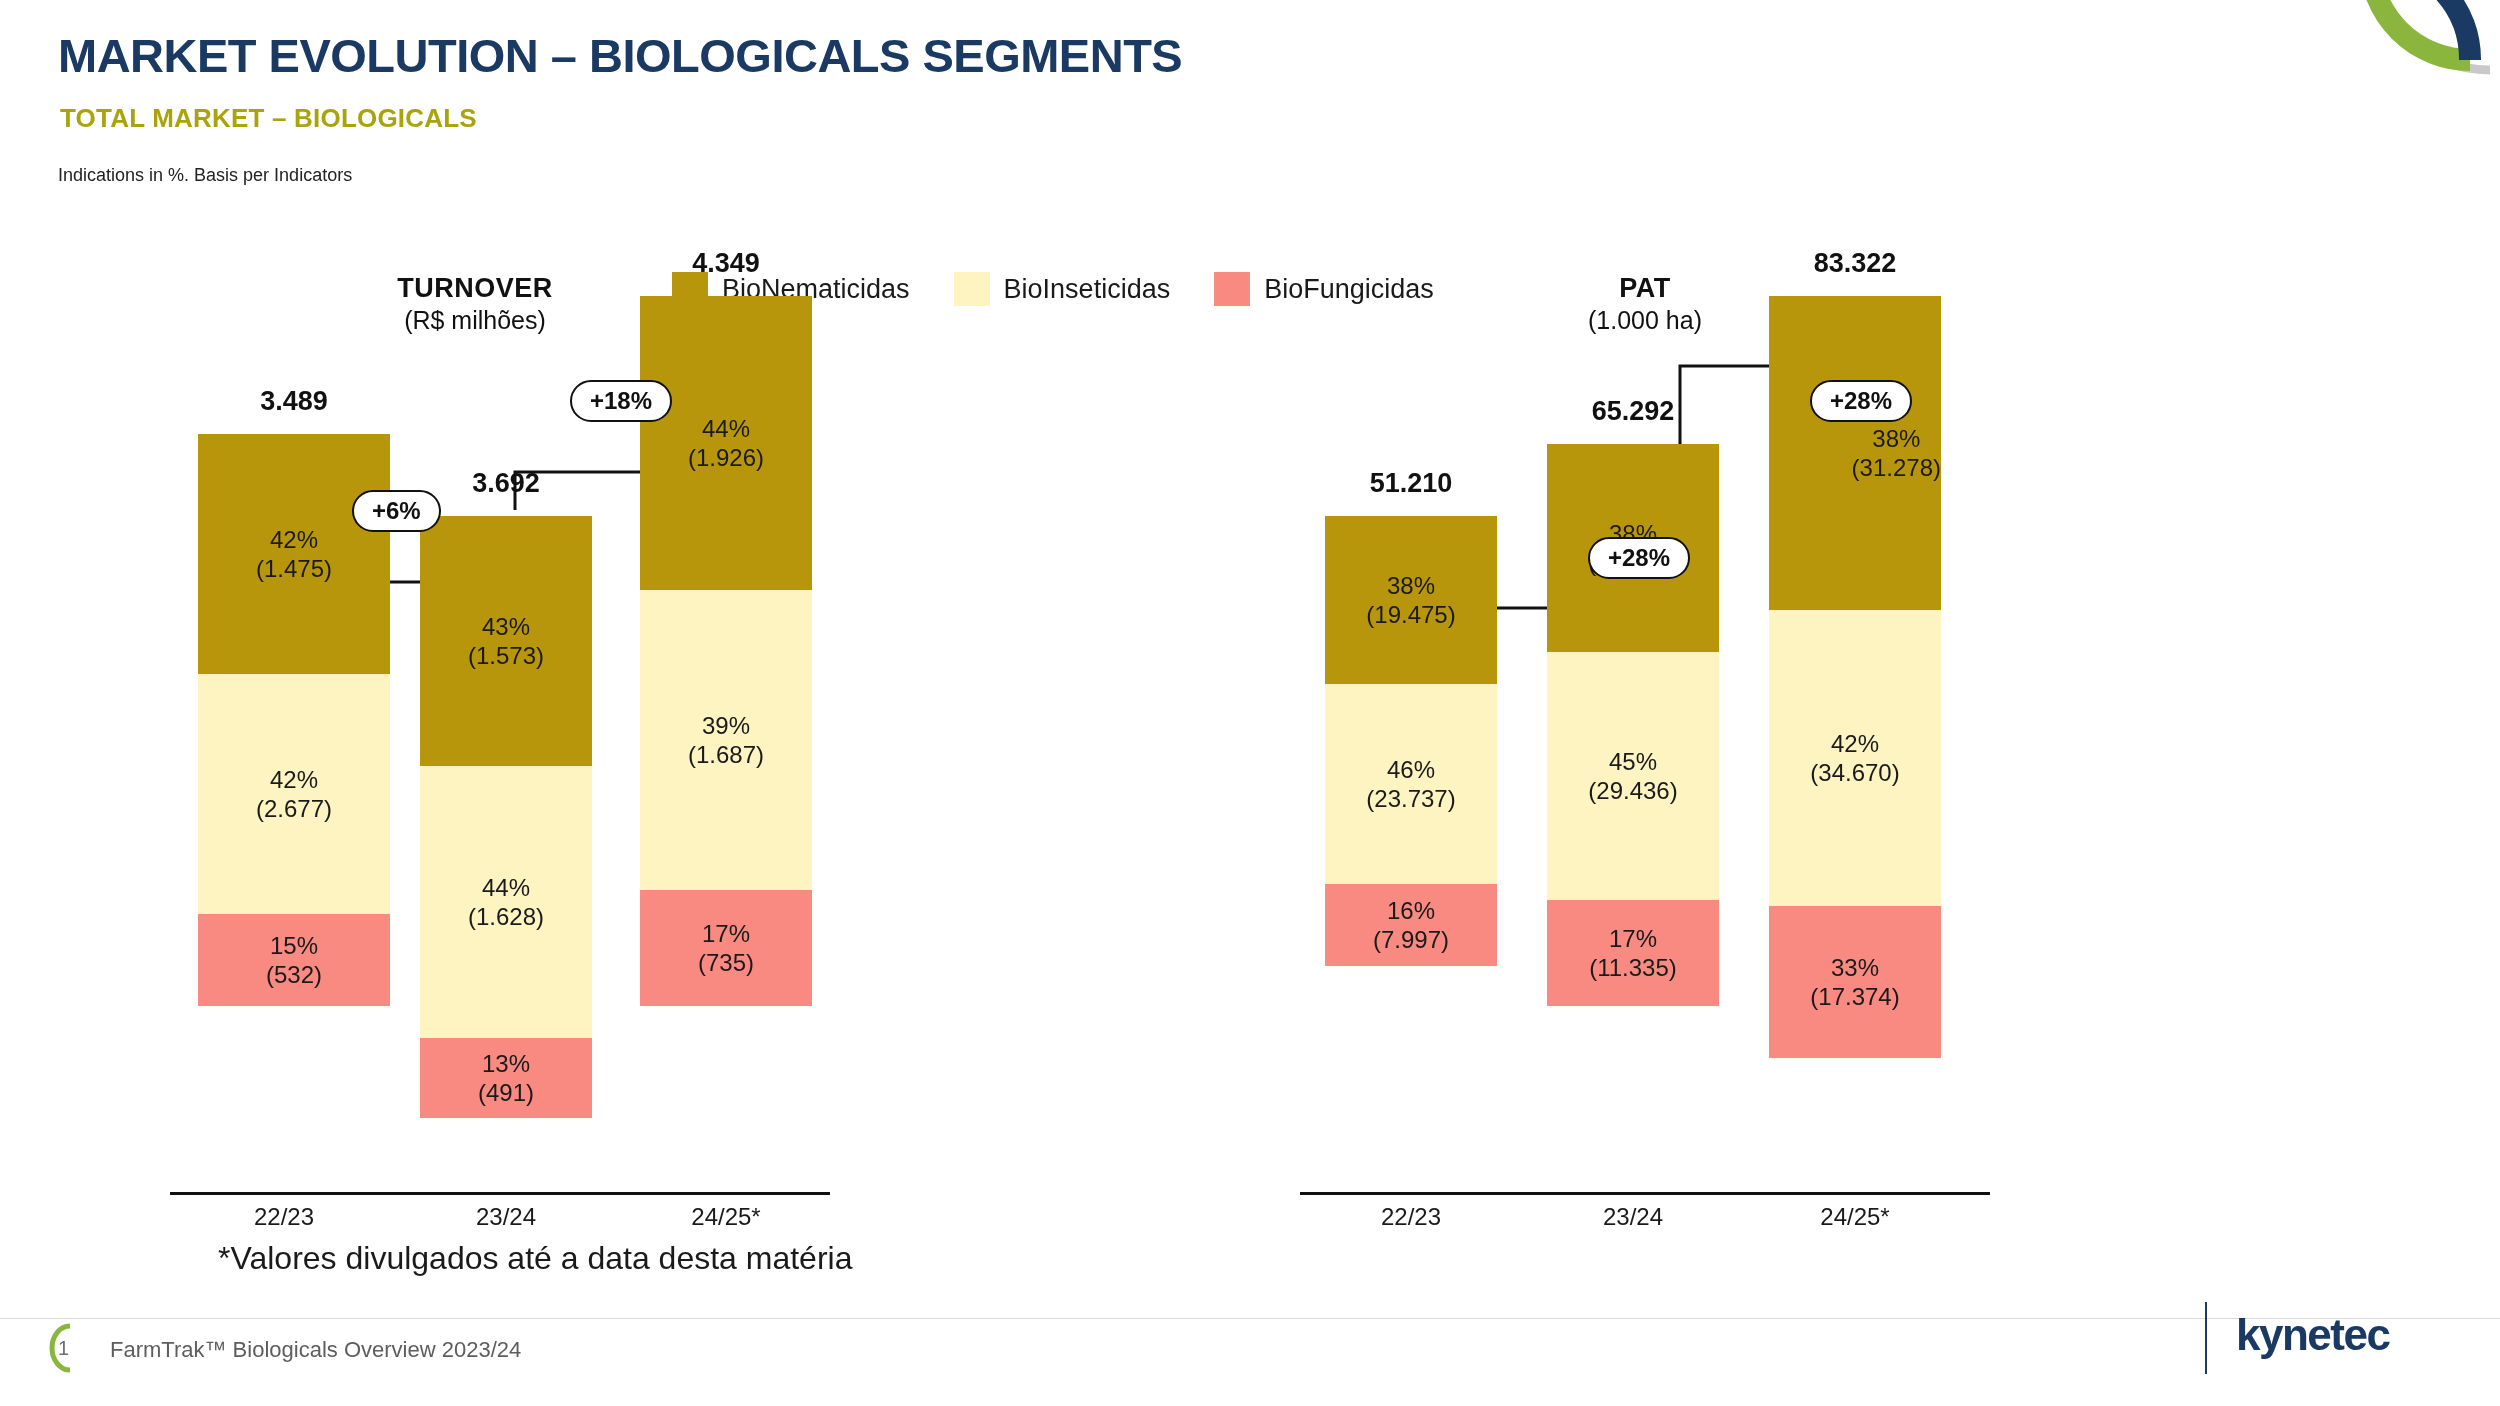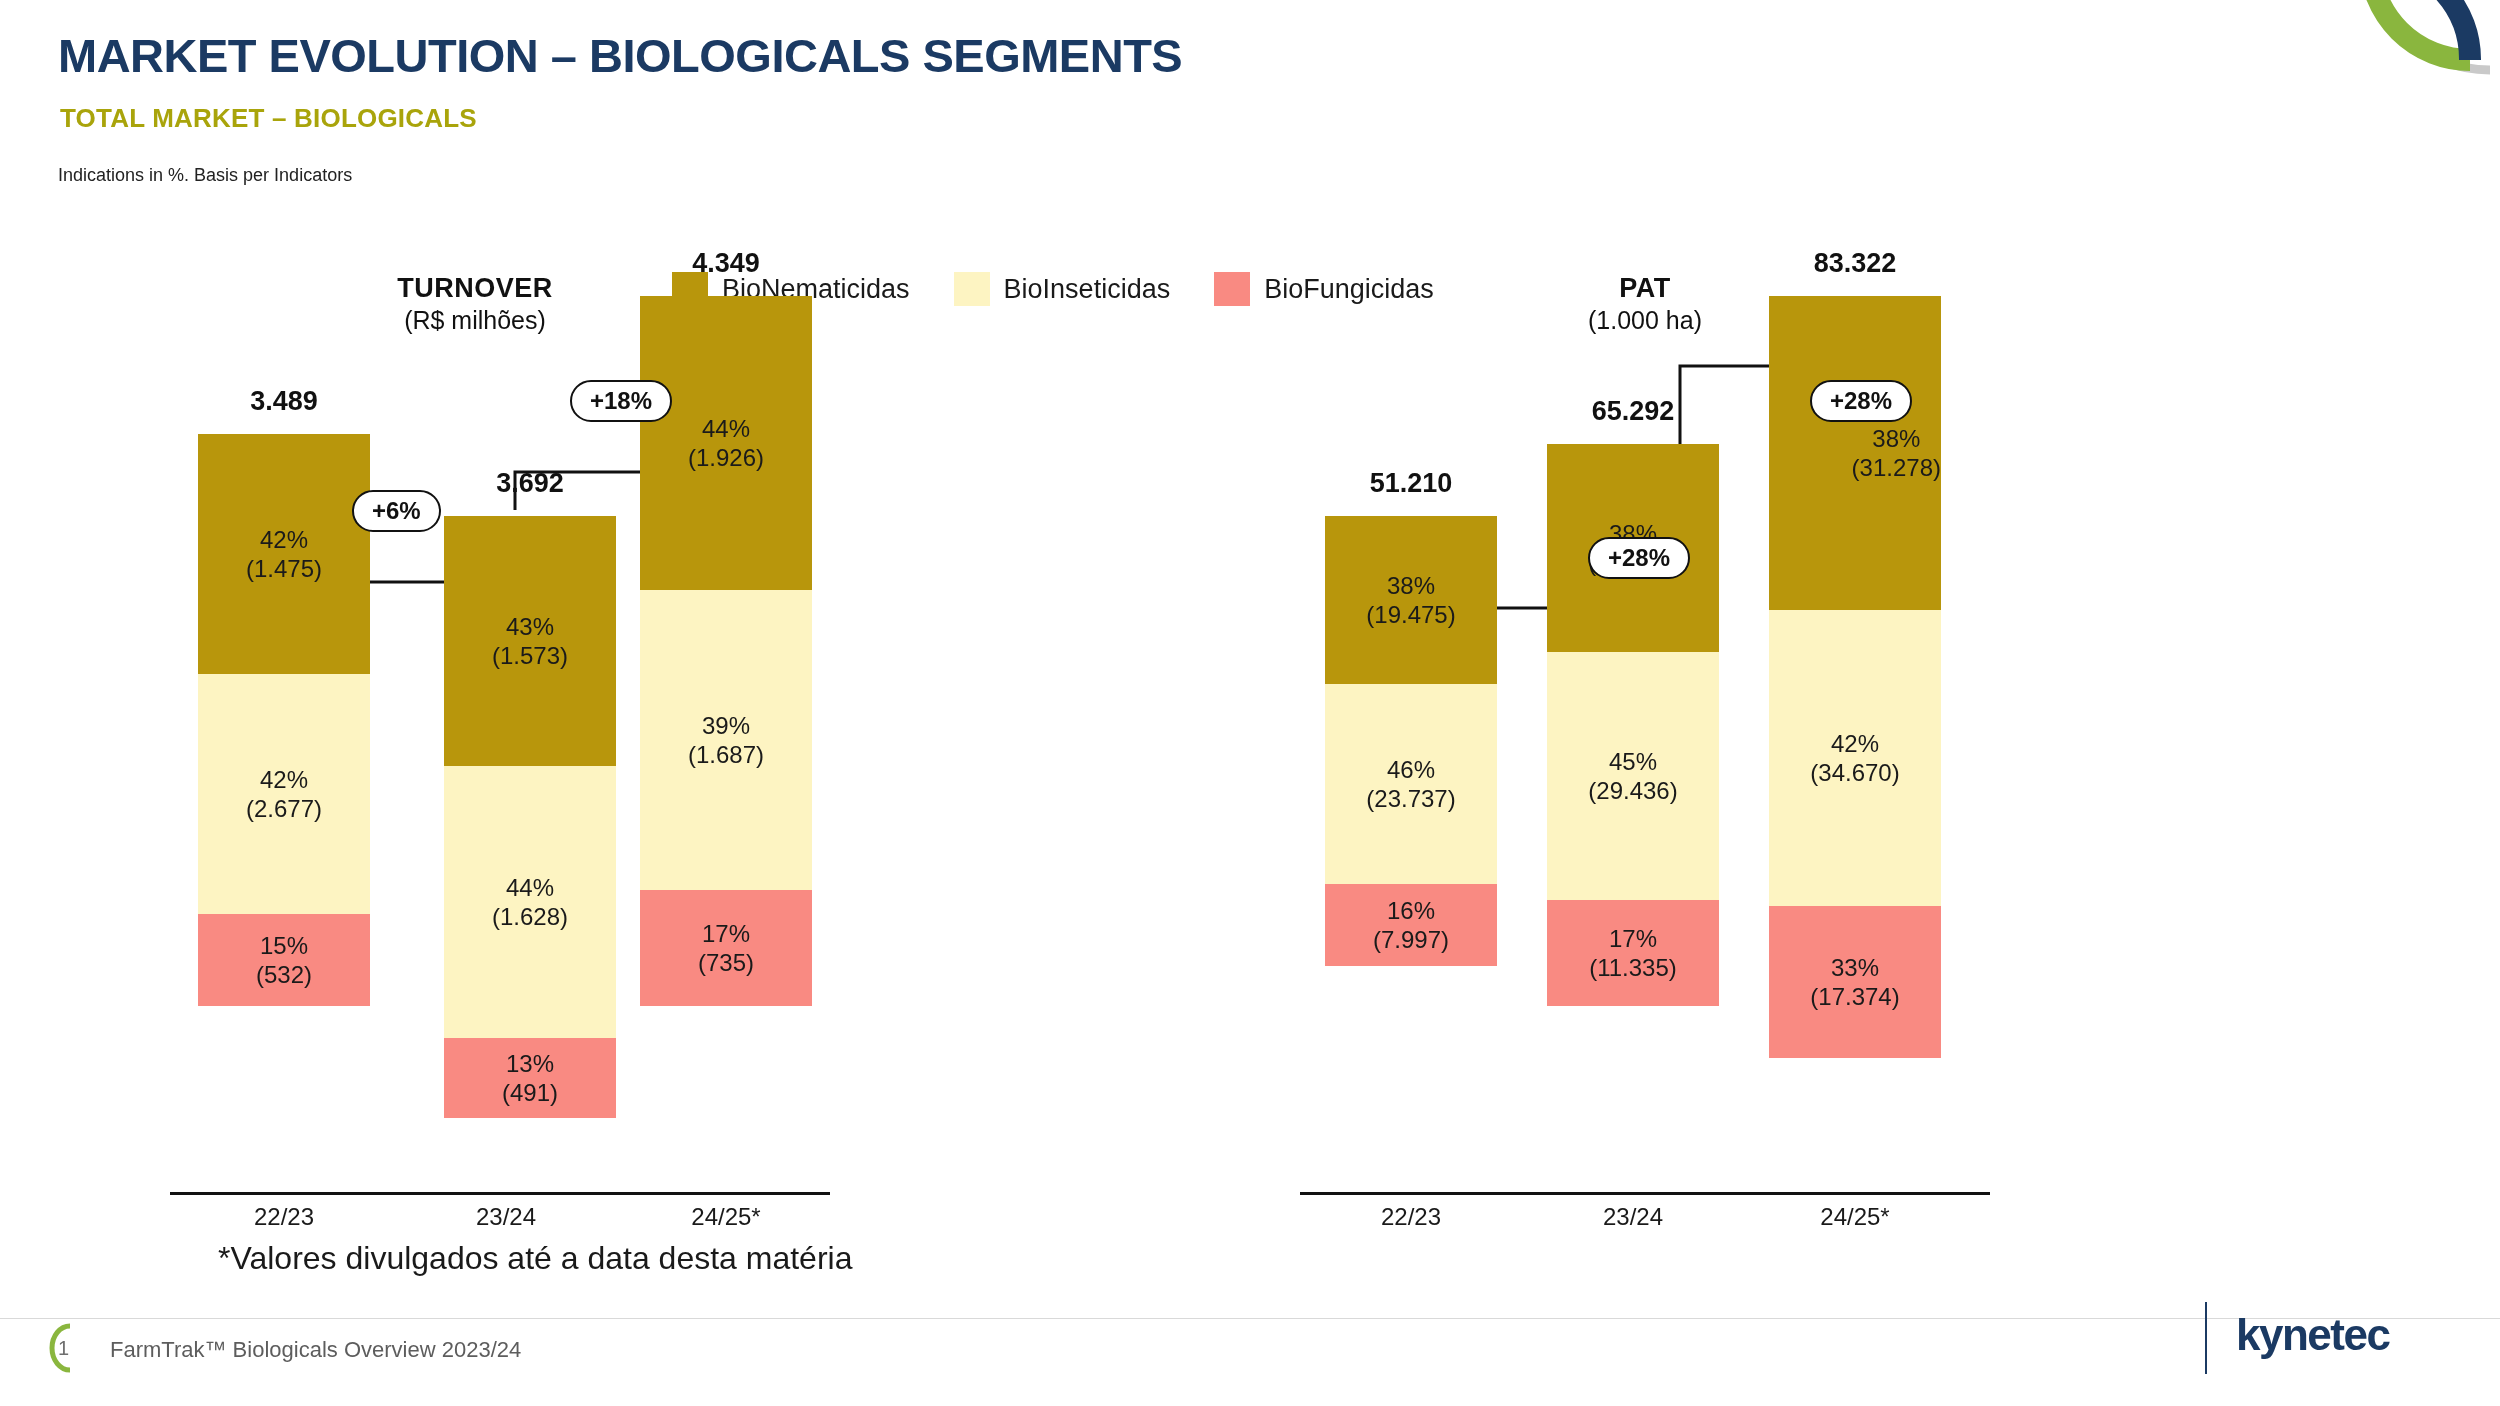--- a/index.html
+++ b/index.html
@@ -224,41 +224,41 @@
     <path d="M 110 240 L 110 202 L 305 202 L 305 310" stroke="#111" stroke-width="3" fill="none"></path>
     <polygon points="305,330 297,308 313,308" fill="#111"></polygon>
 
     <path d="M 345 130 L 345 92 L 545 92 L 545 160" stroke="#111" stroke-width="3" fill="none"></path>
     <polygon points="545,180 537,158 553,158" fill="#111"></polygon>
   </svg>
 
   <div class="pill" style="left:352px; top:490px;">+6%</div>
   <div class="pill" style="left:570px; top:380px;">+18%</div>
 
-  <div class="bar-col" style="left:198px; width:172px; height:572px; bottom:214px;">
+  <div class="bar-col" style="left:198px; width:192px; height:572px; bottom:214px;">
     <div class="bar-total" style="top:-48px;">3.489</div>
     <div class="seg" style="height:240px; background:#b8960c;">
       <span>
         <span>42%</span><br><span>(1.475)</span>
       </span>
     </div>
     <div class="seg" style="height:240px; background:#fdf4c2;">
       <span>
         <span>42%</span><br><span>(2.677)</span>
       </span>
     </div>
     <div class="seg" style="height:92px; background:#f98a82;">
       <span>
         <span>15%</span><br><span>(532)</span>
       </span>
     </div>
   </div>
   <div class="tick-label" style="left:198px; top:1203px; width:172px;">22/23</div>
 
-  <div class="bar-col" style="left:444px; width:172px; height:490px; bottom:214px;">
+  <div class="bar-col" style="left:420px; width:172px; height:490px; bottom:214px;">
     <div class="bar-total" style="top:-48px;">3.692</div>
     <div class="seg" style="height:250px; background:#b8960c;">
       <span>
         <span>43%</span><br><span>(1.573)</span>
       </span>
     </div>
     <div class="seg" style="height:272px; background:#fdf4c2;">
       <span>
         <span>44%</span><br><span>(1.628)</span>
       </span>

